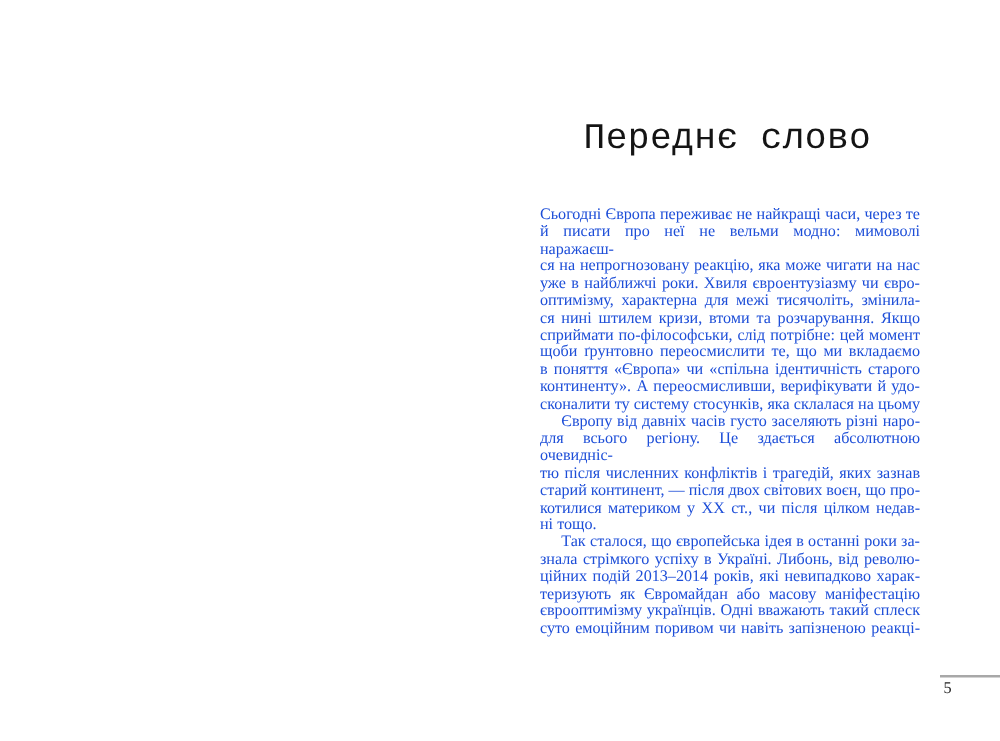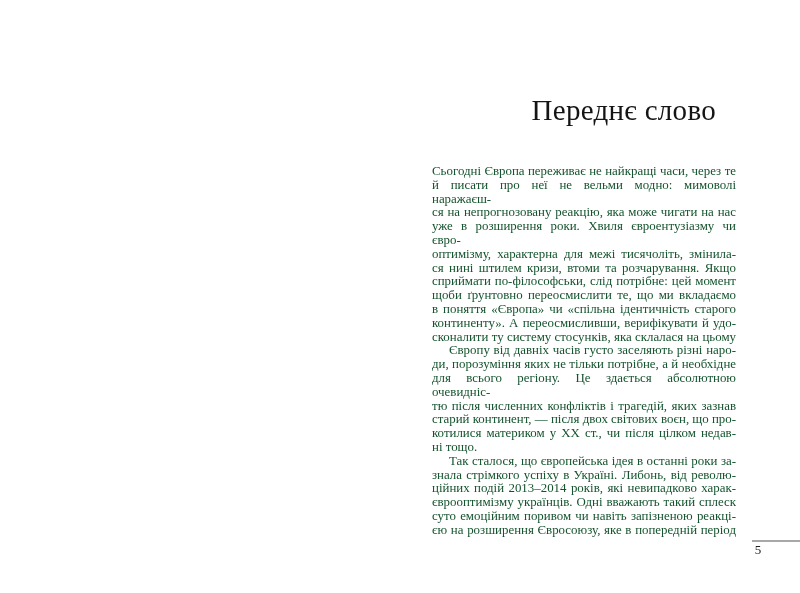--- a/index.html
+++ b/index.html
@@ -11,42 +11,42 @@
     position: relative;
     width: 800px;
     height: 593px;
     background: #ffffff;
     overflow: hidden;
     font-family: "Liberation Serif", "DejaVu Serif", serif;
     color: #1c1c1c;
   }
   .title {
     position: absolute;
-    left: 432px;
+    left: 413px;
     top: 96px;
     width: 304px;
     margin: 0;
     padding: 0 20px 0 0;
     box-sizing: border-box;
     text-align: right;
-    font-family: Liberation Serif, serif;
+    font-family: Liberation Mono, monospace;
     font-size: 29px;
     font-weight: normal;
     letter-spacing: 0.3px;
     line-height: 1;
     color: #141414;
   }
   .body-text {
     position: absolute;
     left: 432px;
     top: 165px;
     width: 304px;
     font-size: 12.9px;
     line-height: 13.8px;
-    color: #14532d;
+    color: #1d4ed8;
   }
   .line {
     text-align: justify;
     text-align-last: justify;
     white-space: normal;
   }
   .line.endline {
     text-align-last: left;
   }
   .line.indent {
@@ -73,37 +73,36 @@
 </style>
 </head>
 <body>
 
 <div class="page">
   <h1 class="title">Переднє слово</h1>
   <div class="body-text">
       <div class="line">Сьогодні Європа переживає не найкращі часи, через те</div>
       <div class="line">й писати про неї не вельми модно: мимоволі наражаєш-</div>
       <div class="line">ся на непрогнозовану реакцію, яка може чигати на нас</div>
-      <div class="line">уже в розширення роки. Хвиля євроентузіазму чи євро-</div>
+      <div class="line">уже в найближчі роки. Хвиля євроентузіазму чи євро-</div>
       <div class="line">оптимізму, характерна для межі тисячоліть, змінила-</div>
       <div class="line">ся нині штилем кризи, втоми та розчарування. Якщо</div>
       <div class="line">сприймати по-філософськи, слід потрібне: цей момент</div>
       <div class="line">щоби ґрунтовно переосмислити те, що ми вкладаємо</div>
       <div class="line">в поняття «Європа» чи «спільна ідентичність старого</div>
       <div class="line">континенту». А переосмисливши, верифікувати й удо-</div>
       <div class="line">сконалити ту систему стосунків, яка склалася на цьому</div>
       <div class="line indent">Європу від давніх часів густо заселяють різні наро-</div>
-      <div class="line">ди, порозуміння яких не тільки потрібне, а й необхідне</div>
       <div class="line">для всього регіону. Це здається абсолютною очевидніс-</div>
       <div class="line">тю після численних конфліктів і трагедій, яких зазнав</div>
       <div class="line">старий континент, — після двох світових воєн, що про-</div>
       <div class="line">котилися материком у ХХ ст., чи після цілком недав-</div>
       <div class="line endline">ні тощо.</div>
       <div class="line indent">Так сталося, що європейська ідея в останні роки за-</div>
       <div class="line">знала стрімкого успіху в Україні. Либонь, від револю-</div>
       <div class="line">ційних подій 2013–2014 років, які невипадково харак-</div>
+      <div class="line">теризують як Євромайдан або масову маніфестацію</div>
       <div class="line">єврооптимізму українців. Одні вважають такий сплеск</div>
       <div class="line">суто емоційним поривом чи навіть запізненою реакці-</div>
-      <div class="line">єю на розширення Євросоюзу, яке в попередній період</div>
     </div>
   <div class="footer-rule"></div>
   <div class="page-number">5</div>
 </div>
 
 </body></html>

